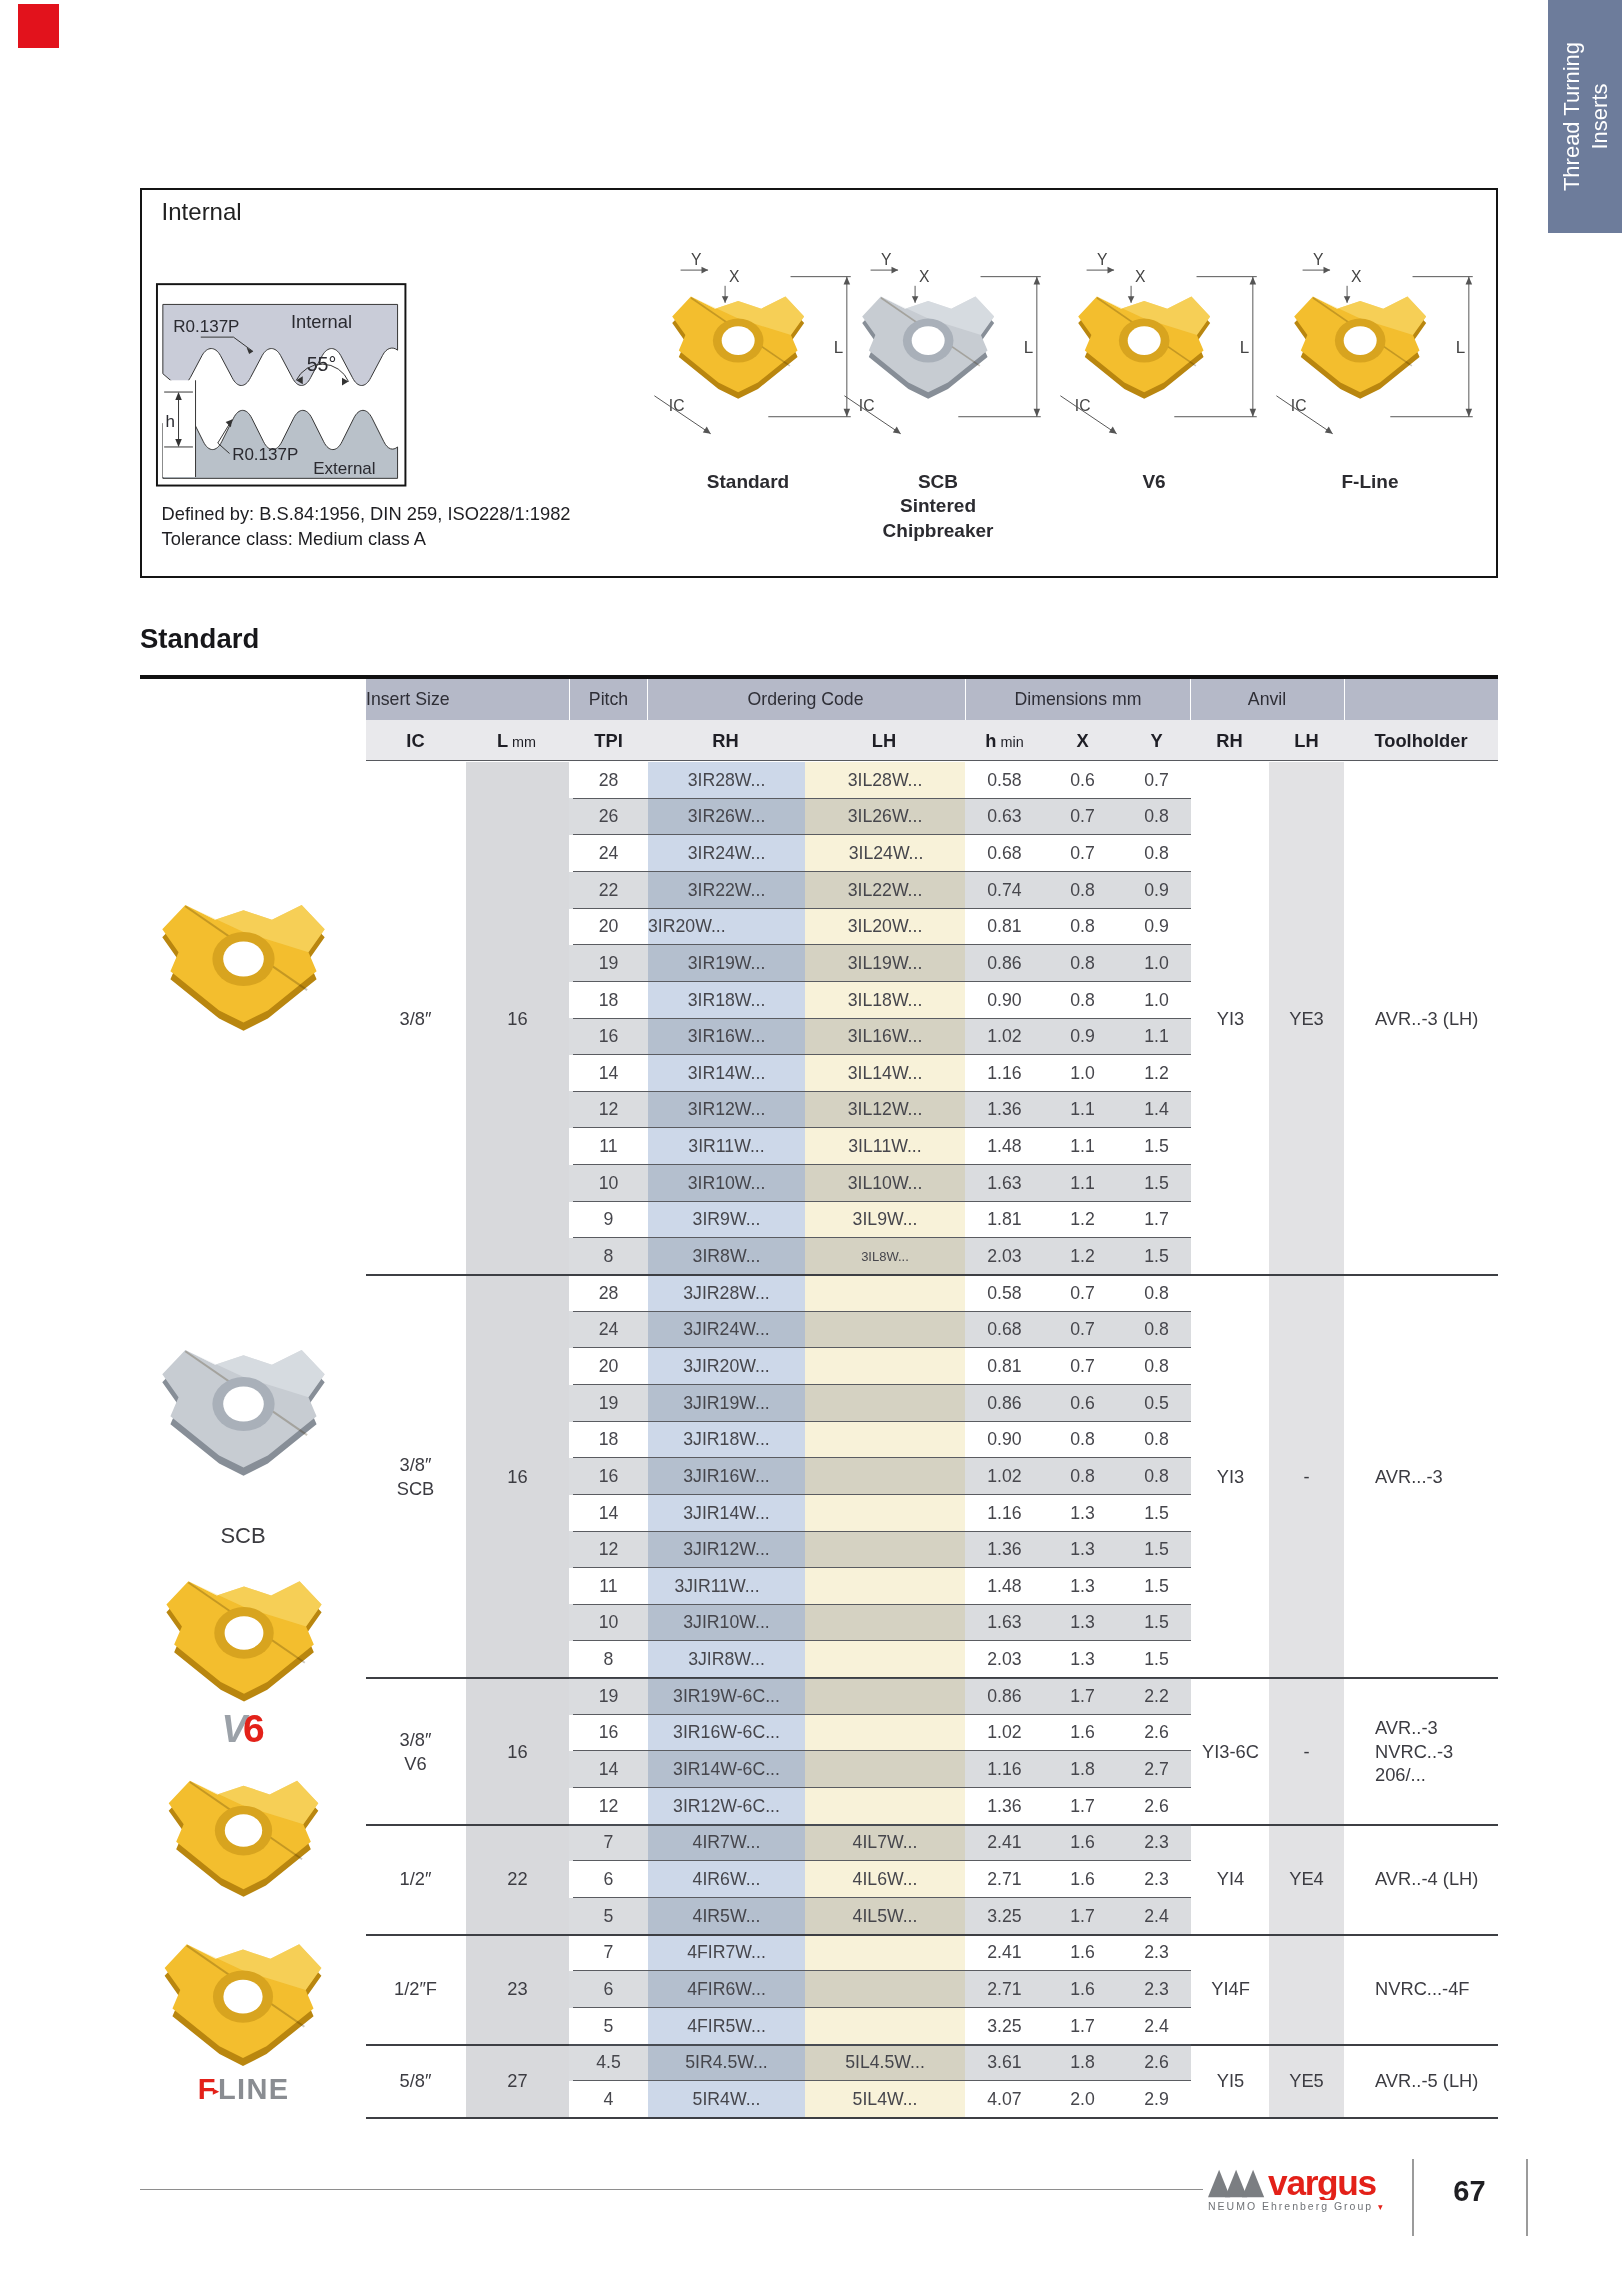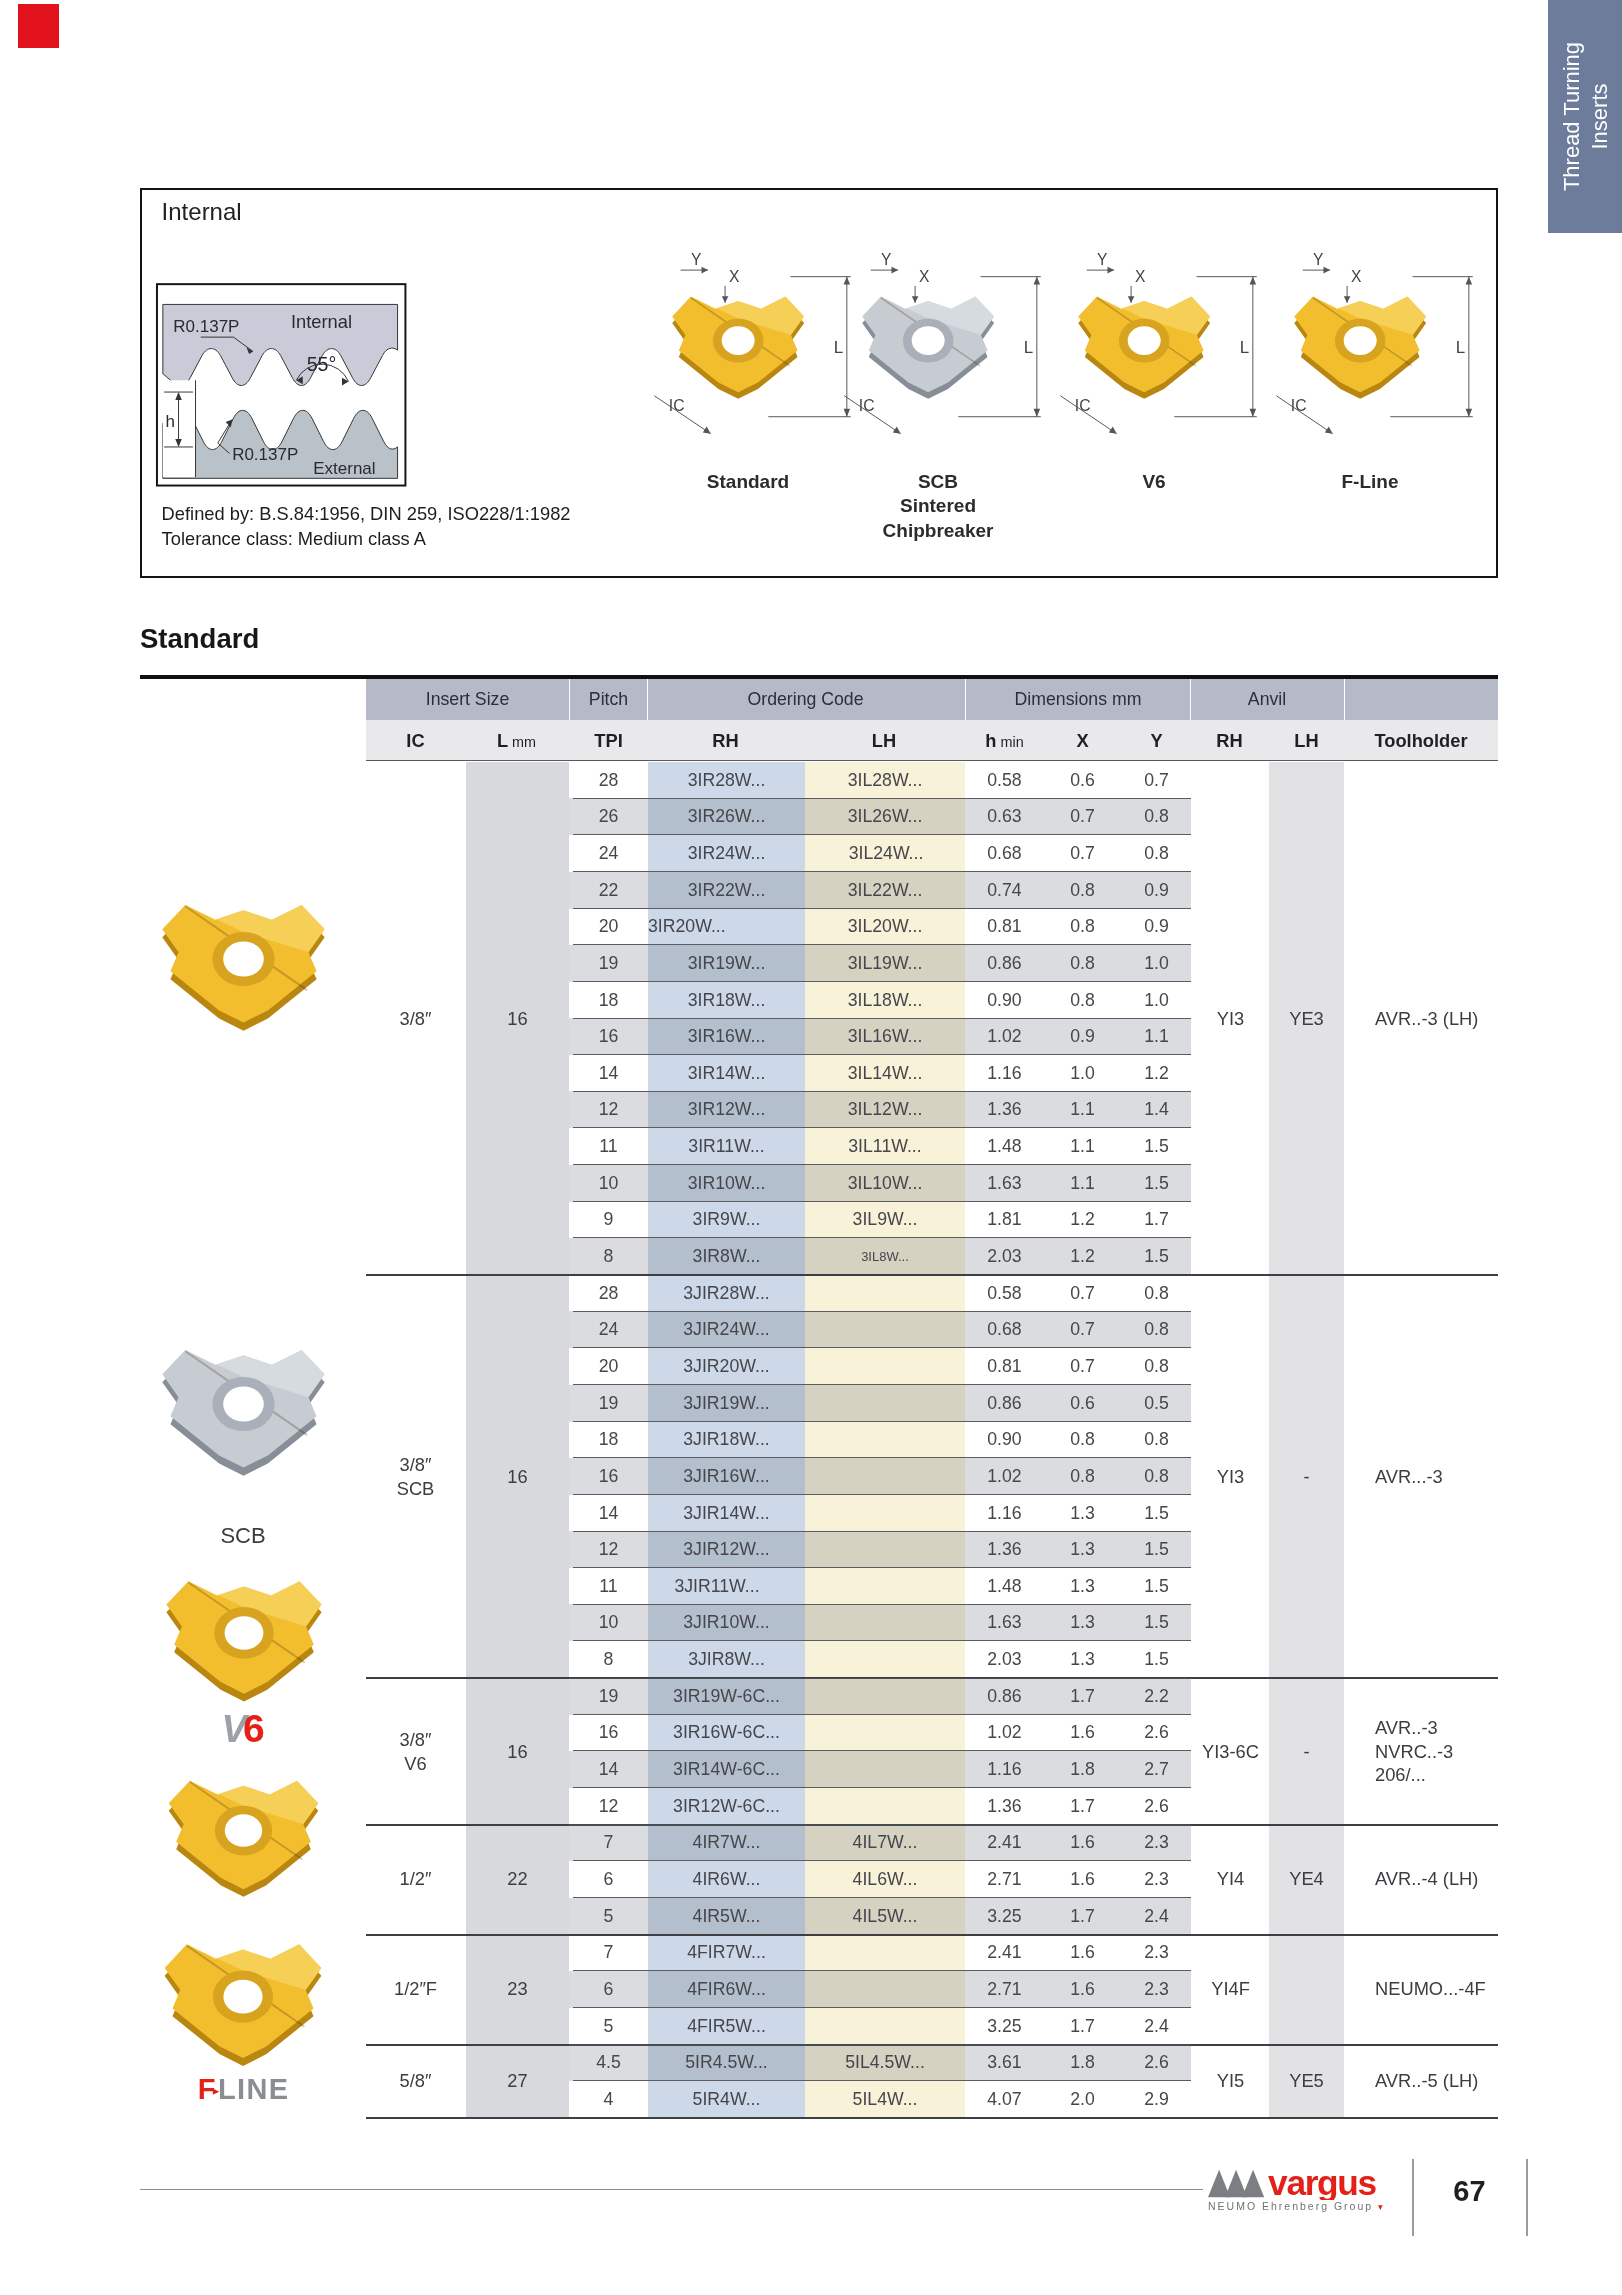--- a/index.html
+++ b/index.html
@@ -206,21 +206,21 @@
 
   <div class="abs std-title">Standard</div>
   <div class="abs rule-thick"></div>
 
   <div id="table-layer">
       <div style="position: absolute; left: 466px; top: 762px; width: 103px; height: 1356px; background: rgb(216, 217, 220);"></div>
       <div style="position: absolute; left: 648px; top: 762px; width: 157px; height: 1356px; background: rgb(205, 216, 233);"></div>
       <div style="position: absolute; left: 805px; top: 762px; width: 160px; height: 1356px; background: rgb(248, 242, 217);"></div>
       <div style="position: absolute; left: 1269px; top: 762px; width: 75px; height: 1356px; background: rgb(226, 226, 228);"></div>
       <div style="position: absolute; left: 366px; top: 679px; width: 1132px; height: 41px; background: rgb(181, 185, 200);">
-        <div style="position: absolute; left: 0px; top: 0px; width: 203px; height: 53px; line-height: 41px; text-align: center; font-size: 17.7px; color: rgb(46, 46, 54);">Insert Size</div>
+        <div style="position: absolute; left: 0px; top: 0px; width: 203px; height: 53px; line-height: 41px; text-align: left; font-size: 17.7px; color: rgb(46, 46, 54);">Insert Size</div>
         <div style="position: absolute; left: 203px; top: 0px; width: 79px; height: 41px; line-height: 41px; text-align: center; font-size: 17.7px; color: rgb(46, 46, 54);">Pitch</div>
         <div style="position: absolute; left: 281px; top: 0px; width: 317px; height: 41px; line-height: 41px; text-align: center; font-size: 17.7px; color: rgb(46, 46, 54);">Ordering Code</div>
         <div style="position: absolute; left: 599px; top: 0px; width: 226px; height: 41px; line-height: 41px; text-align: center; font-size: 17.7px; color: rgb(46, 46, 54);">Dimensions mm</div>
         <div style="position: absolute; left: 824px; top: 0px; width: 154px; height: 41px; line-height: 41px; text-align: center; font-size: 17.7px; color: rgb(46, 46, 54);">Anvil</div>
         <div style="position: absolute; left: 203px; top: 0px; width: 1.3px; height: 41px; background: rgb(255, 255, 255);"></div>
         <div style="position: absolute; left: 281px; top: 0px; width: 1.3px; height: 41px; background: rgb(255, 255, 255);"></div>
         <div style="position: absolute; left: 599px; top: 0px; width: 1.3px; height: 41px; background: rgb(255, 255, 255);"></div>
         <div style="position: absolute; left: 824px; top: 0px; width: 1.3px; height: 41px; background: rgb(255, 255, 255);"></div>
         <div style="position: absolute; left: 978px; top: 0px; width: 1.3px; height: 41px; background: rgb(255, 255, 255);"></div>
       </div>
@@ -592,21 +592,21 @@
       <div style="position: absolute; left: 366px; top: 1934px; width: 99px; height: 110px; display: flex; flex-direction: column; justify-content: center; align-items: center; text-align: center; font-size: 18.3px; color: rgb(60, 60, 66); line-height: 1.3; box-sizing: border-box; padding-left: 0px;">
         <div>1/2″F</div>
       </div>
       <div style="position: absolute; left: 466px; top: 1934px; width: 103px; height: 110px; display: flex; flex-direction: column; justify-content: center; align-items: center; text-align: center; font-size: 18.3px; color: rgb(60, 60, 66); line-height: 1.3; box-sizing: border-box; padding-left: 0px;">
         <div>23</div>
       </div>
       <div style="position: absolute; left: 1191px; top: 1934px; width: 79px; height: 110px; display: flex; flex-direction: column; justify-content: center; align-items: center; text-align: center; font-size: 18.3px; color: rgb(60, 60, 66); line-height: 1.3; box-sizing: border-box; padding-left: 0px;">
         <div>YI4F</div>
       </div>
       <div style="position: absolute; left: 1345px; top: 1934px; width: 154px; height: 110px; display: flex; flex-direction: column; justify-content: center; align-items: flex-start; text-align: left; font-size: 18.3px; color: rgb(60, 60, 66); line-height: 1.3; box-sizing: border-box; padding-left: 30px;">
-        <div>NEUMO...-4F</div>
+        <div>NVRC...-4F</div>
       </div>
       <div style="position: absolute; left: 569px; top: 1934px; width: 622px; height: 37px; background: transparent;">
         <div style="position: absolute; left: 0px; top: 0px; width: 79px; height: 37px; line-height: 37px; text-align: center; font-size: 17.7px; color: rgb(70, 70, 76);">7</div>
         <div style="position: absolute; left: 79px; top: 0px; width: 157px; height: 37px; line-height: 37px; text-align: center; font-size: 17.7px; color: rgb(70, 70, 76);">4FIR7W...</div>
         <div style="position: absolute; left: 236px; top: 0px; width: 160px; height: 37px; line-height: 37px; text-align: center; font-size: 17.7px; color: rgb(70, 70, 76);"></div>
         <div style="position: absolute; left: 396px; top: 0px; width: 79px; height: 37px; line-height: 37px; text-align: center; font-size: 17.7px; color: rgb(70, 70, 76);">2.41</div>
         <div style="position: absolute; left: 474px; top: 0px; width: 79px; height: 37px; line-height: 37px; text-align: center; font-size: 17.7px; color: rgb(70, 70, 76);">1.6</div>
         <div style="position: absolute; left: 553px; top: 0px; width: 69px; height: 37px; line-height: 37px; text-align: center; font-size: 17.7px; color: rgb(70, 70, 76);">2.3</div>
       </div>
       <div style="position: absolute; left: 569px; top: 1971px; width: 622px; height: 37px; background: rgba(108, 114, 128, 0.25);">

